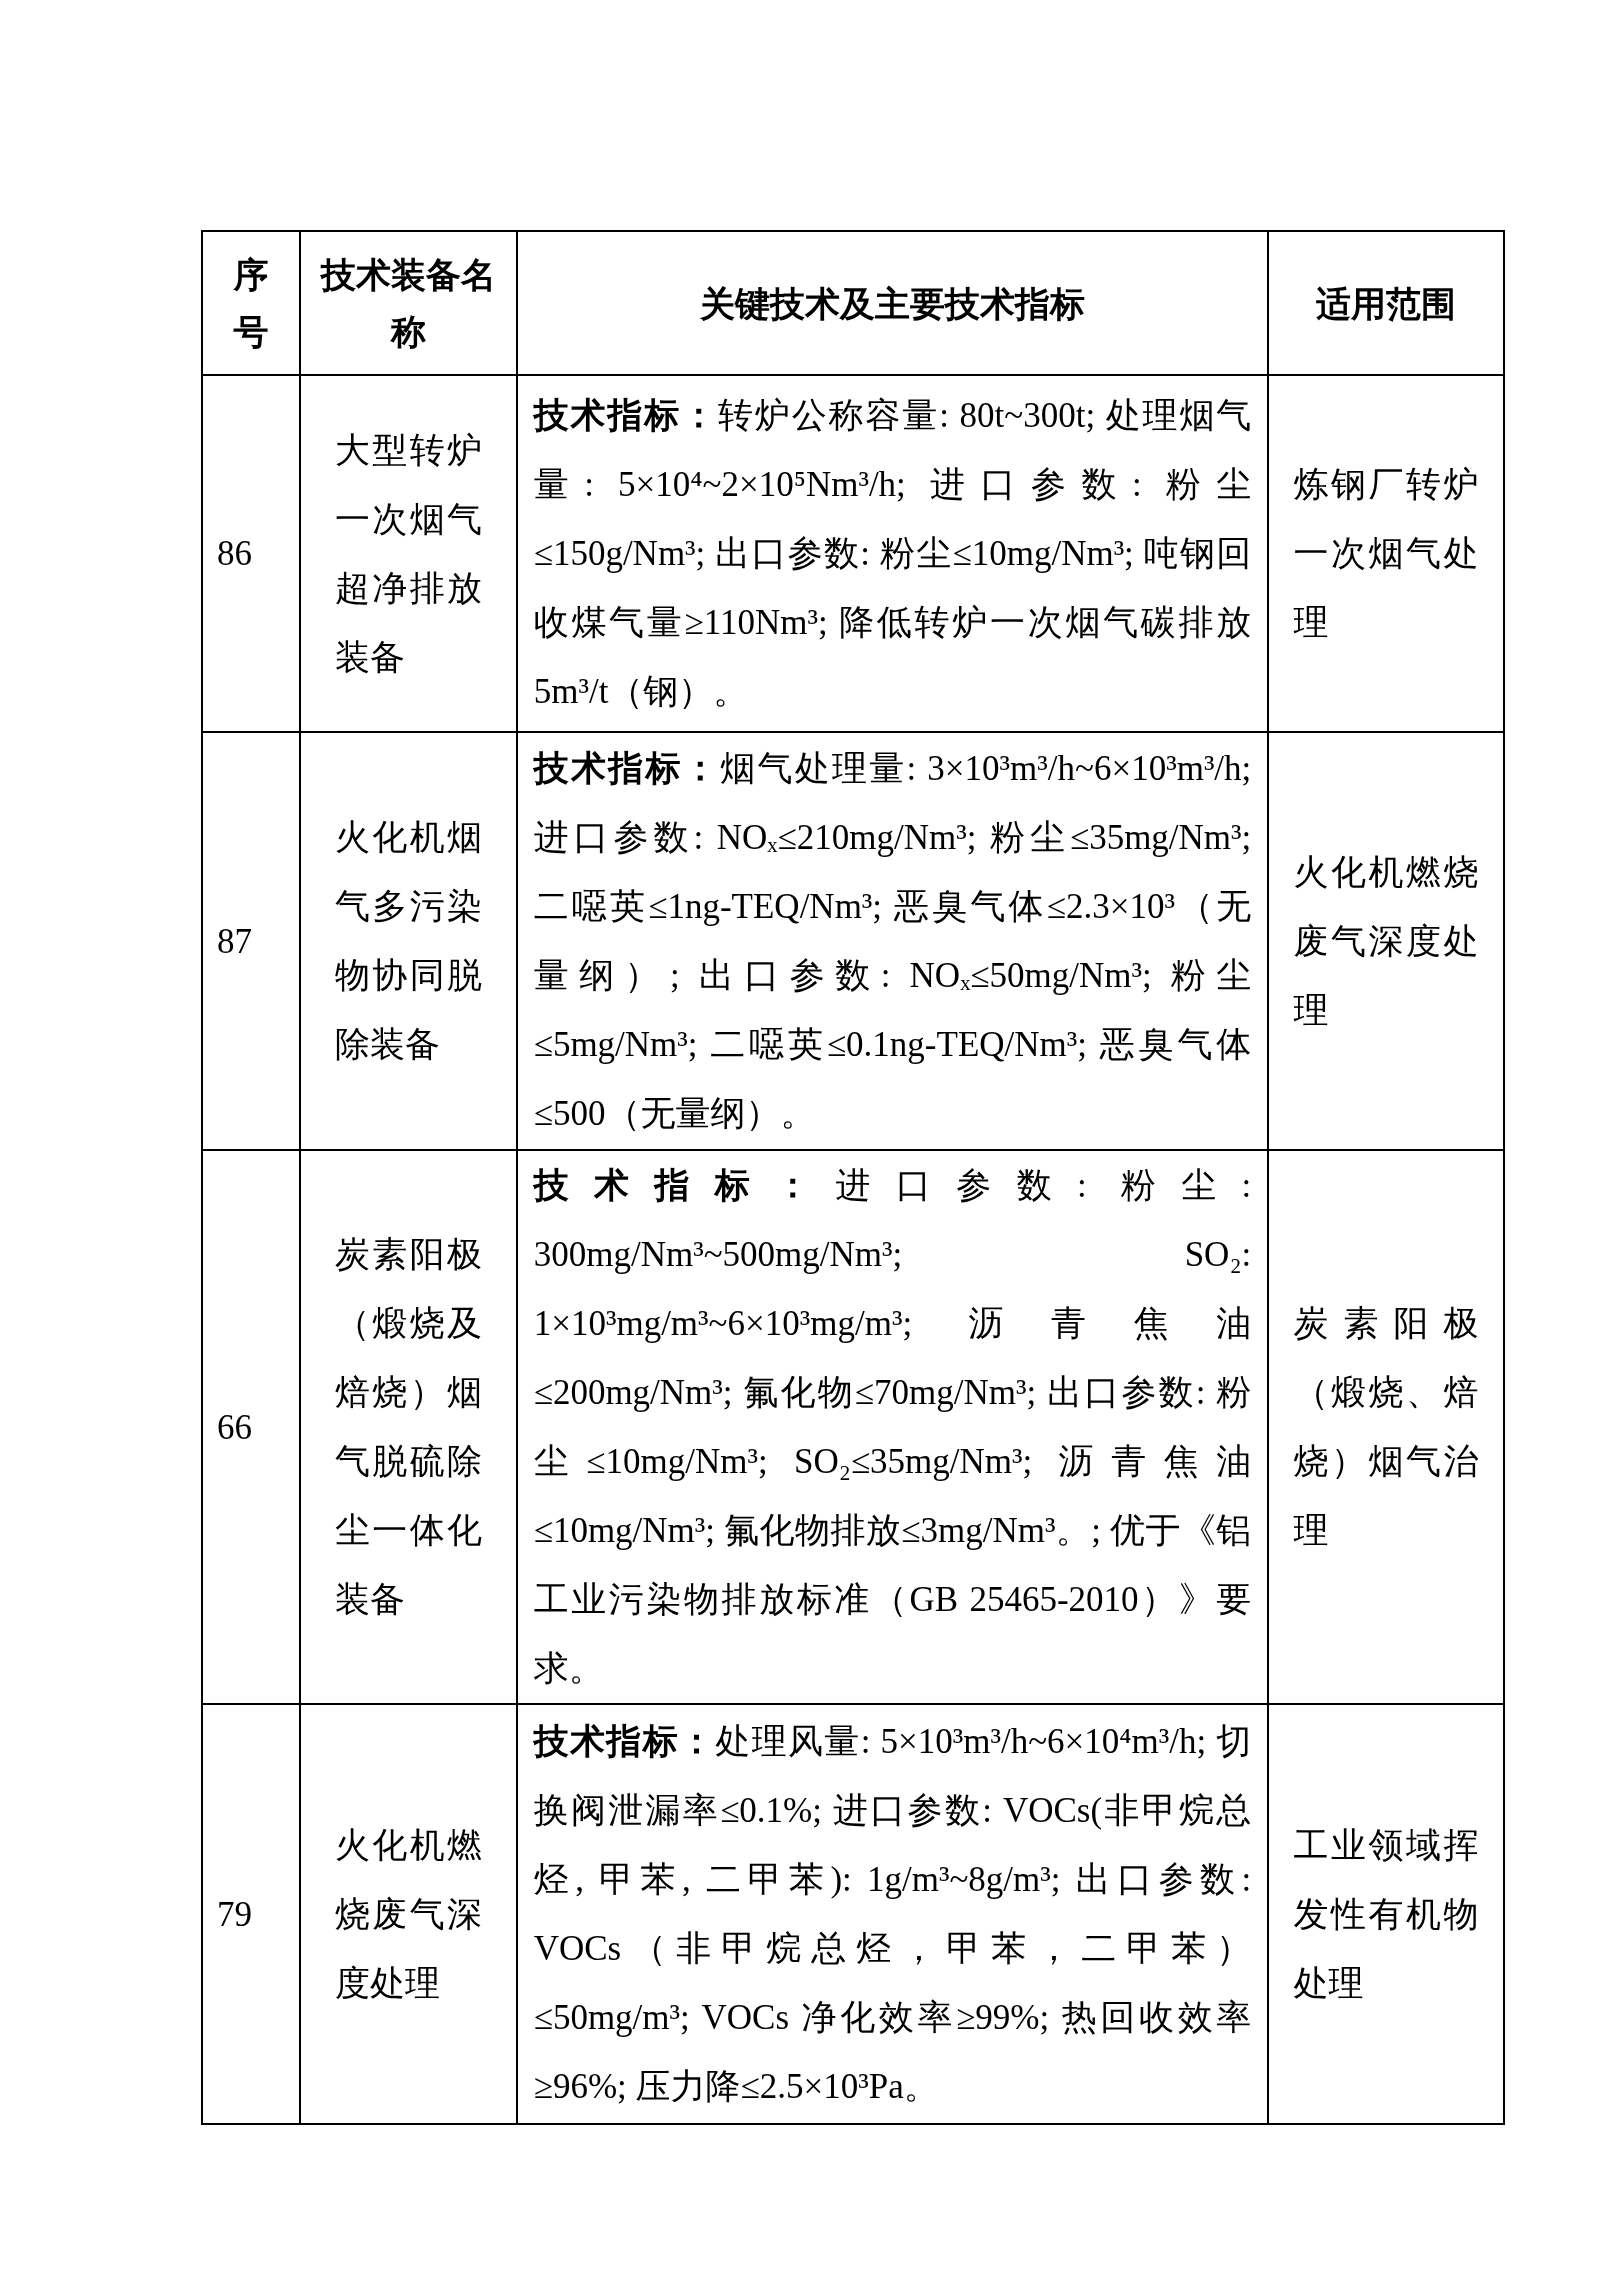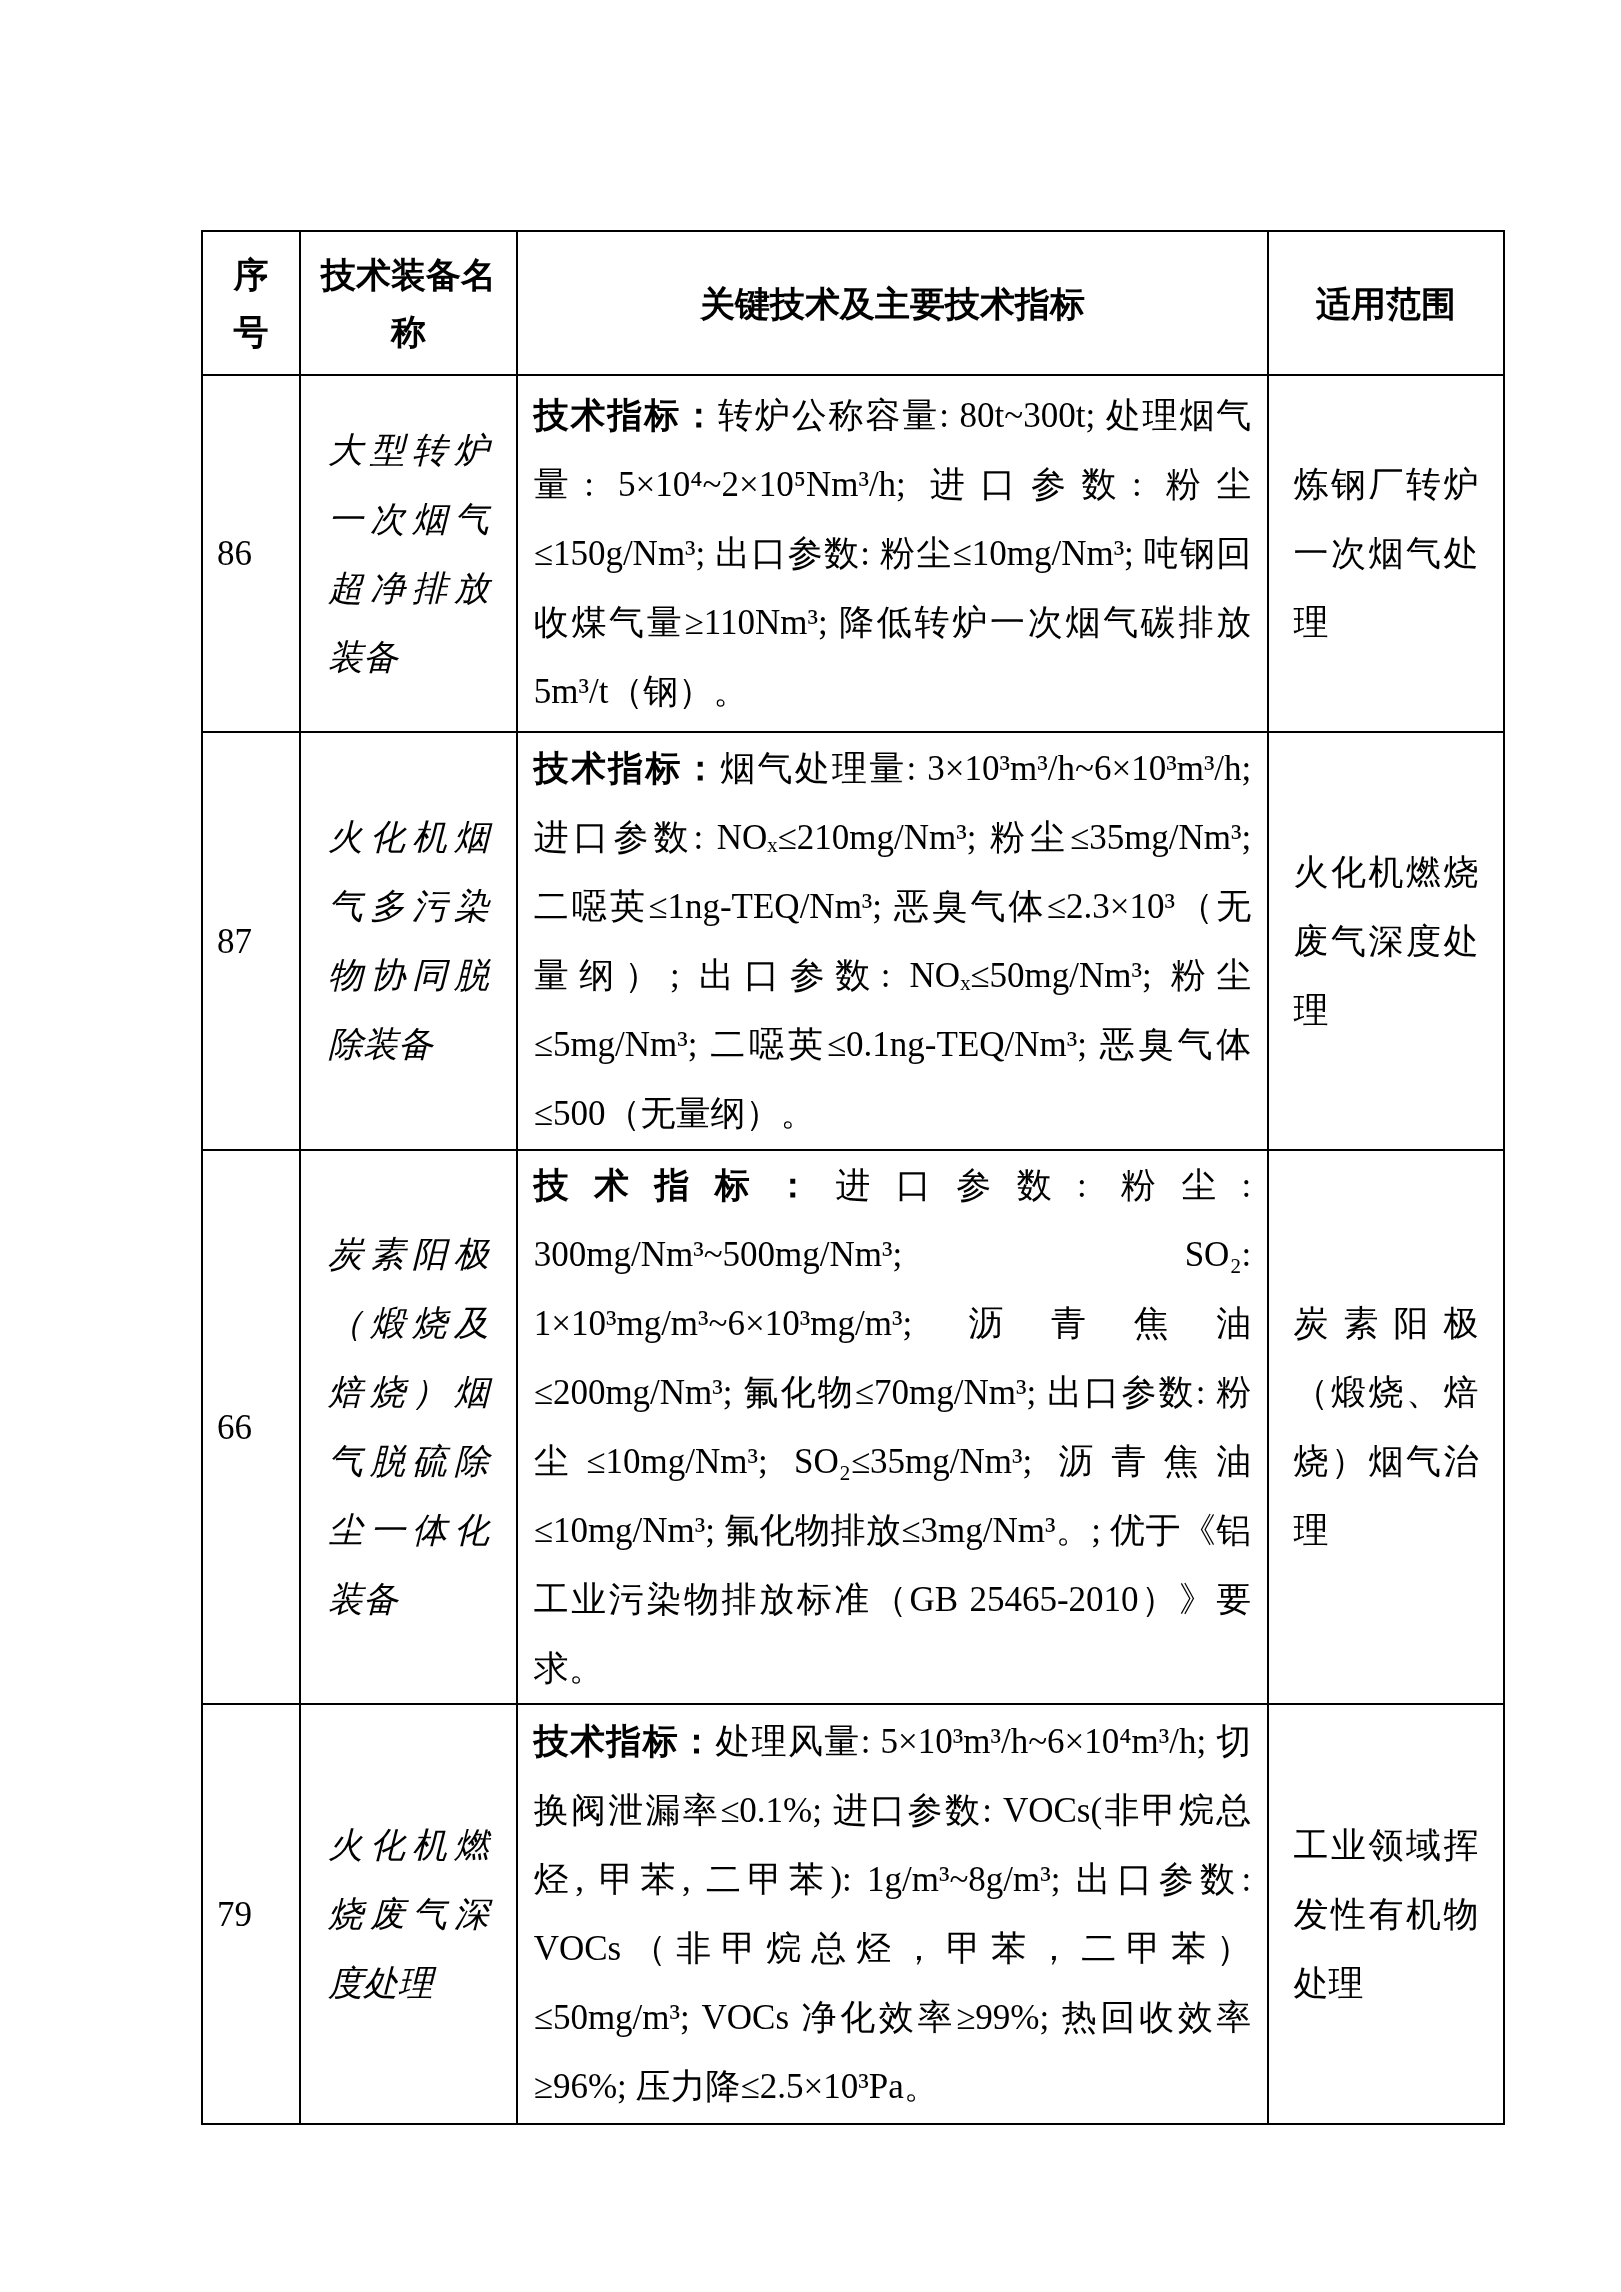--- a/index.html
+++ b/index.html
@@ -48,22 +48,21 @@
     font-weight: bold;
     text-align: center;
     line-height: 57px;
   }
   th.th-no { padding: 0 25.5px; }
 
   td.cell-no {
   }
   td.cell-name {
     text-align: justify;
-    padding: 0 27px;
-    font-style: italic;
+    padding: 0 34px;
   }
   td.cell-ind {
     text-align: justify;
     padding: 0 15.7px;
   }
   td.cell-scope {
     text-align: justify;
     padding: 0 24.5px;
     margin-left: 15px;
   }

